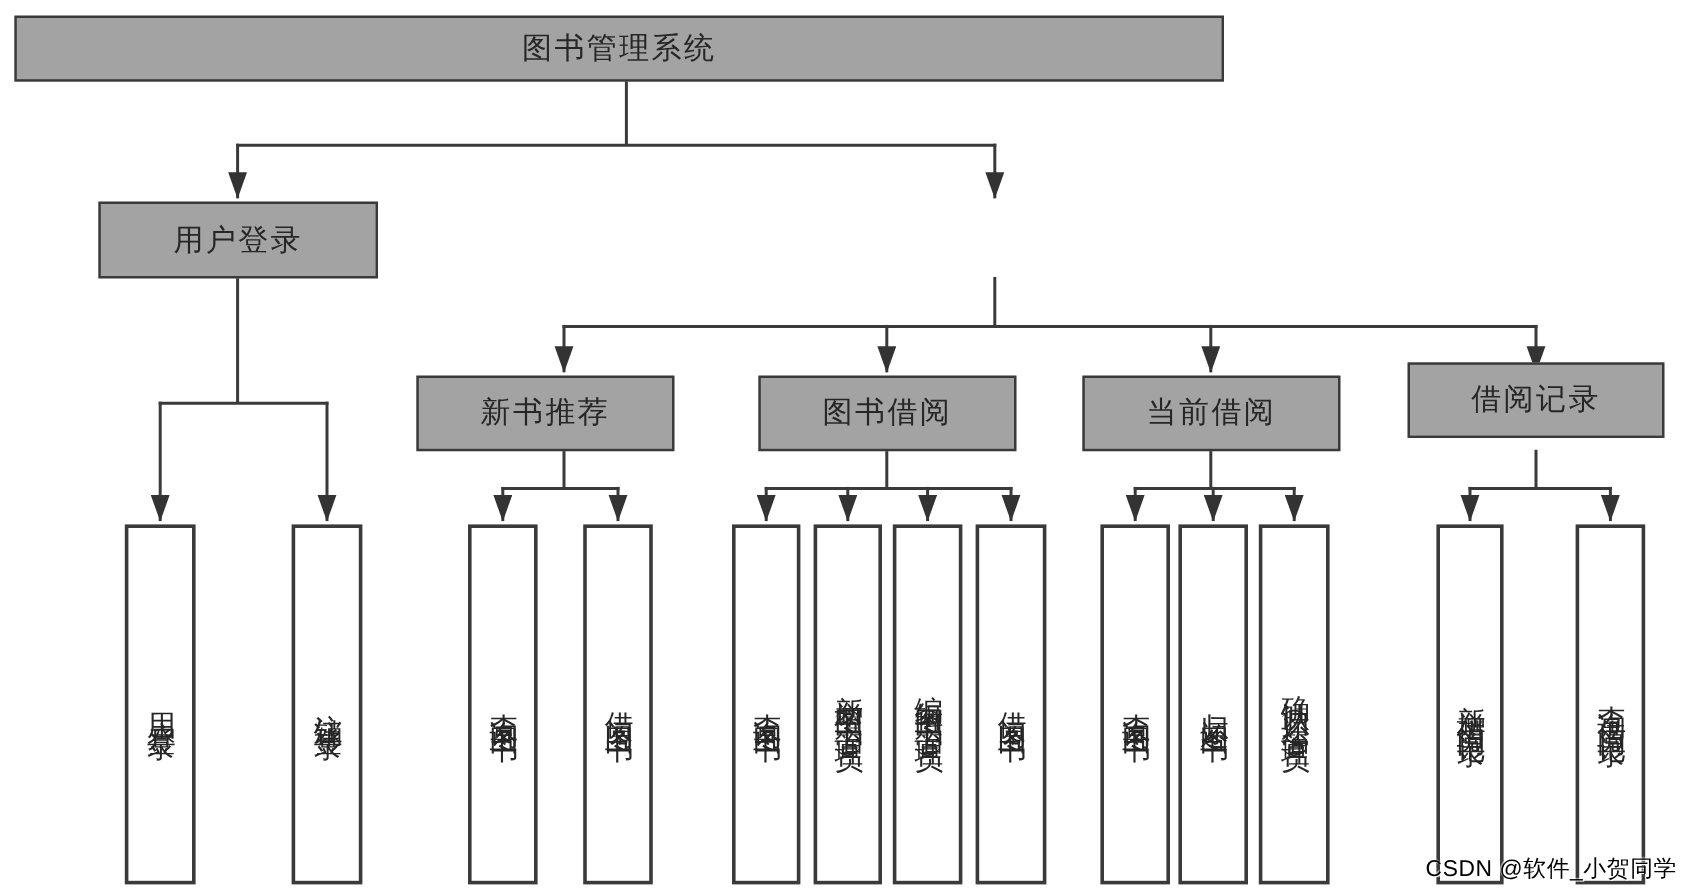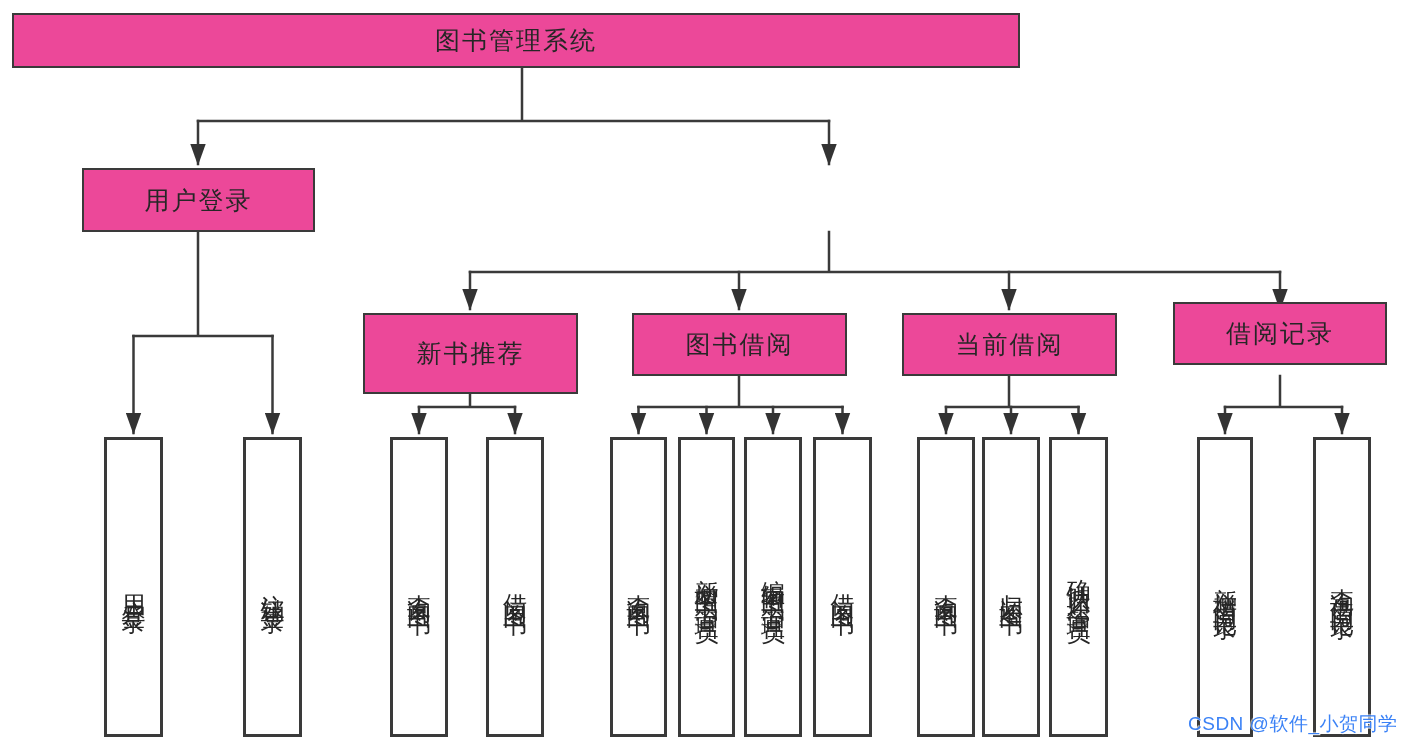--- a/index.html
+++ b/index.html
@@ -10,21 +10,21 @@
     overflow:hidden;
     font-family:"Liberation Sans","DejaVu Sans",sans-serif;
     color:#262626;
   }
   #wires{position:absolute;left:0;top:0;z-index:1;}
   #wires .ln{stroke:#3a3a3a;stroke-width:2.5;fill:none;stroke-linecap:square;}
   #wires .ah{fill:#333333;stroke:none;}
 
   .hbox{
     position:absolute;z-index:2;
-    background:#ec4899;
+    background:#a3a3a3;
     border:2.5px solid #3a3a3a;
     display:flex;align-items:center;justify-content:center;
     box-sizing:border-box;
   }
   .hlabel{
     font-size:25px;letter-spacing:2px;line-height:1;
     color:#262626;white-space:nowrap;
   }
   .vbox{
     position:absolute;z-index:2;
@@ -37,21 +37,21 @@
   .vlabel{
     writing-mode:vertical-rl;
     text-orientation:mixed;
     font-size:24px;letter-spacing:6px;line-height:1;
     color:#262626;white-space:nowrap;
   }
   #watermark{
     position:absolute;z-index:5;
     left:1188px;top:711px;
     font-size:19px;letter-spacing:0.5px;
-    color:#3b82f6;
+    color:#000000;
     text-shadow:1px 1px 0 rgba(255,255,255,0.95), -1px -1px 1px rgba(255,255,255,0.7);
     white-space:nowrap;
   }
 </style>
 </head>
 <body>
 
 <div id="stage">
 
   <svg id="wires" width="1405" height="747" viewBox="0 0 1405 747">
@@ -91,21 +91,21 @@
   </svg>
 
   <div class="hbox" style="left:12px;top:13px;width:1008px;height:55px">
     <span class="hlabel">图书管理系统</span>
   </div>
 
   <div class="hbox" style="left:82px;top:168px;width:233px;height:64px">
     <span class="hlabel">用户登录</span>
   </div>
 
-  <div class="hbox" style="left:363px;top:313px;width:215px;height:81px">
+  <div class="hbox" style="left:347px;top:313px;width:215px;height:63px">
     <span class="hlabel">新书推荐</span>
   </div>
   <div class="hbox" style="left:632px;top:313px;width:215px;height:63px">
     <span class="hlabel">图书借阅</span>
   </div>
   <div class="hbox" style="left:902px;top:313px;width:215px;height:63px">
     <span class="hlabel">当前借阅</span>
   </div>
   <div class="hbox" style="left:1173px;top:302px;width:214px;height:63px">
     <span class="hlabel">借阅记录</span>

